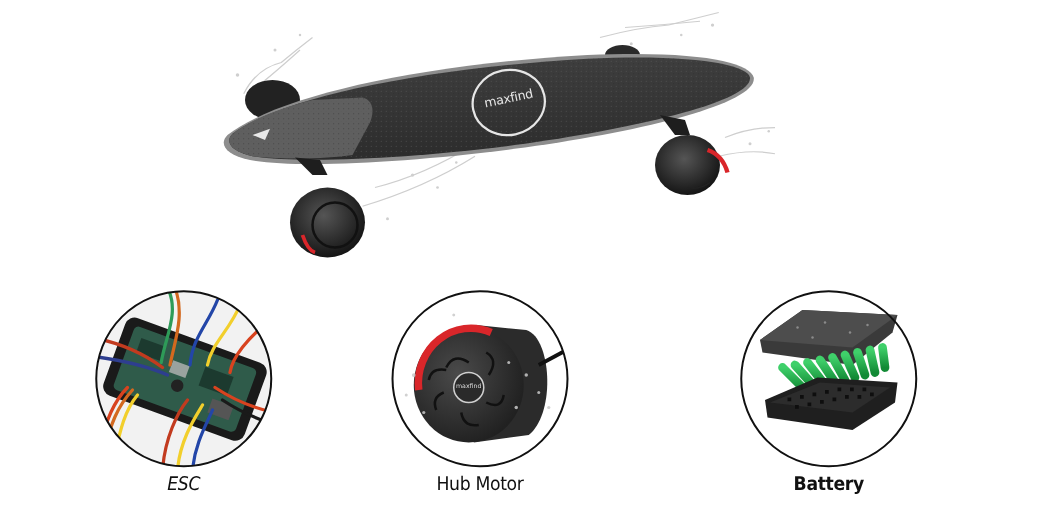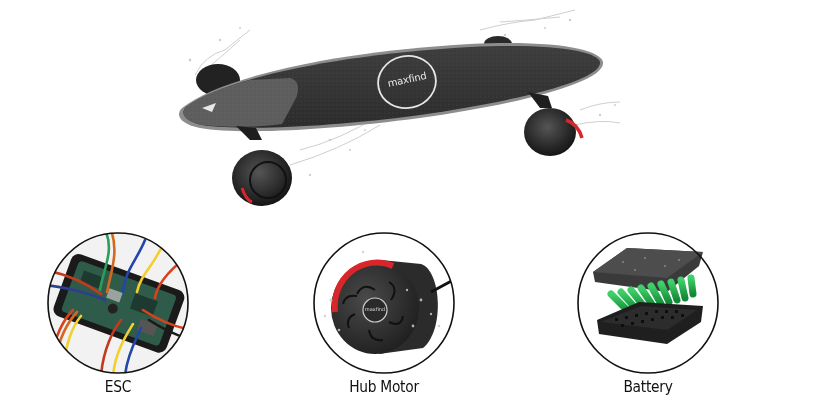--- a/index.html
+++ b/index.html
@@ -2,23 +2,23 @@
 <html><head>
 <meta charset="utf-8">
 <style>
   html, body { margin:0; padding:0; background:#ffffff; }
   body { width:832px; height:420px; position:relative; overflow:hidden; font-family:"DejaVu Sans", sans-serif; }
   .stage { position:absolute; left:0; top:0; width:832px; height:420px; }
   .hero { position:absolute; left:0; top:0; width:832px; height:220px; }
   .component { position:absolute; top:230px; width:146px; height:190px; }
   .component .circle-wrap { position:absolute; left:0; top:0; width:146px; height:146px; }
   .component .label { position:absolute; left:-40px; width:226px; top:148px; text-align:center; font-size:15px; color:#111; letter-spacing:-0.3px; font-family:"DejaVu Sans", sans-serif; transform:scaleX(0.92); }
-  #comp-esc { left:45px; }
+  #comp-esc { left:74px;font-style:italic; }
   #comp-motor { left:311px; }
-  #comp-battery { left:575px; }
+  #comp-battery { left:590px;font-weight:bold; }
 </style>
 </head>
 <body>
 
 <div class="stage">
 
   <svg class="hero" viewBox="0 0 832 220" width="832" height="220">
     <defs>
       <radialGradient id="wheelG" cx="45%" cy="40%" r="60%">
         <stop offset="0" stop-color="#555"></stop>

